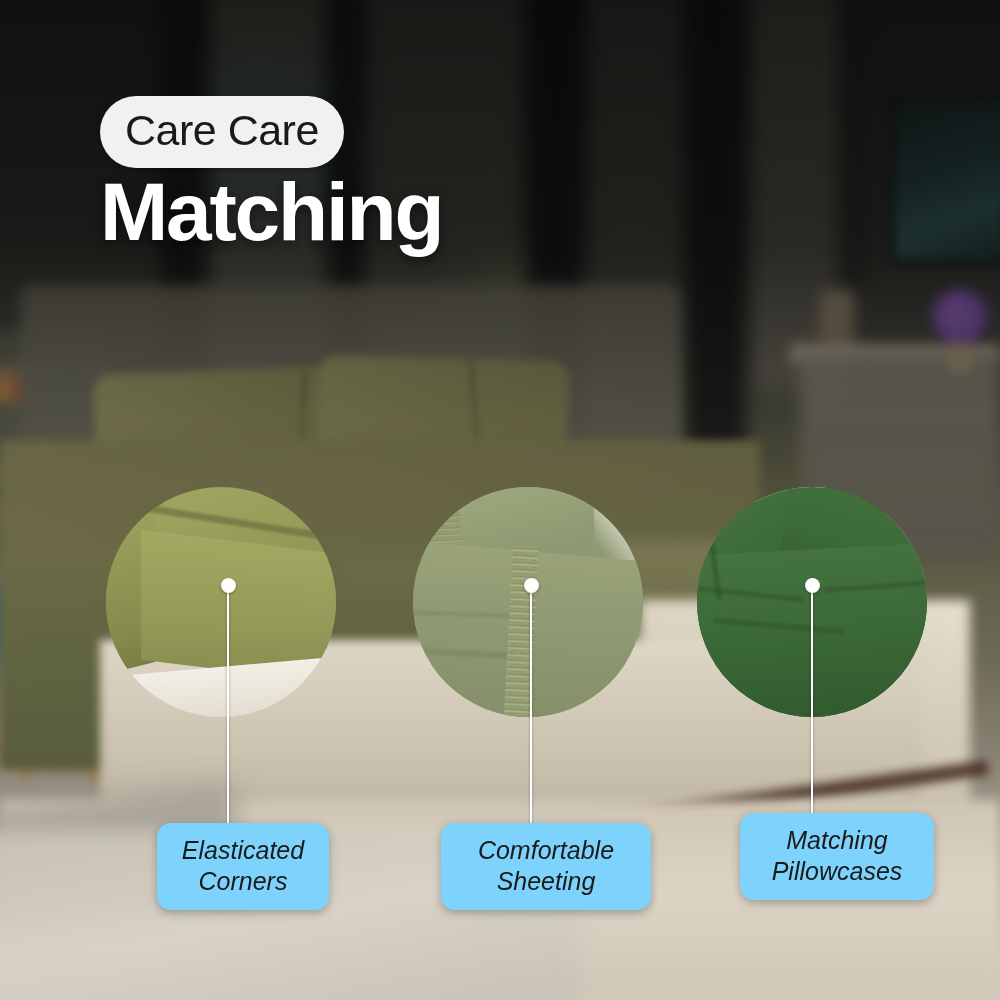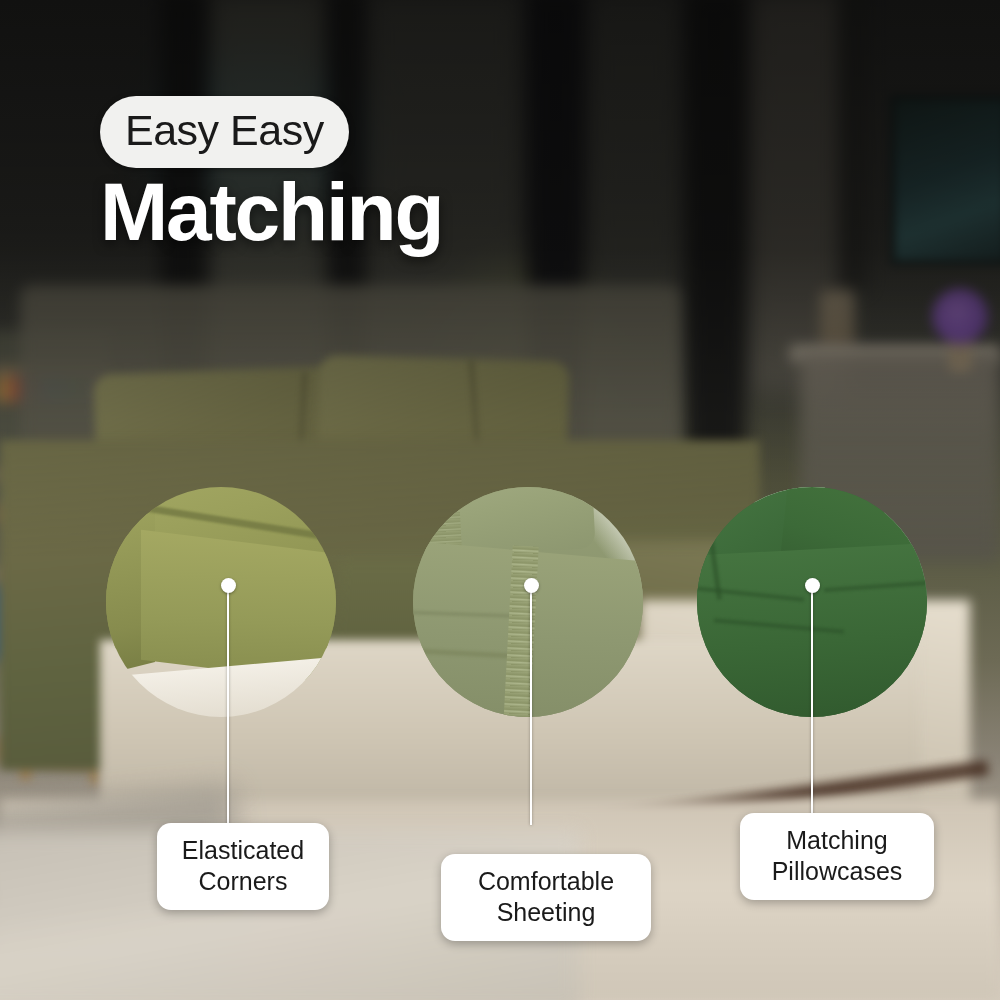--- a/index.html
+++ b/index.html
@@ -395,30 +395,31 @@
   .dot {
     position: absolute;
     width: 15px; height: 15px;
     border-radius: 50%;
     background: #ffffff;
     z-index: 24;
     box-shadow: 0 1px 3px rgba(0,0,0,.35);
   }
   .label {
     position: absolute;
-    background: #ffffff;
+    background: #7dd3fc;
     color: #1a1a1a;
     border-radius: 14px;
     padding: 12px 16px 14px 16px;
     font-size: 25px;
     line-height: 1.22;
     text-align: center;
     z-index: 26;
     box-shadow: 0 3px 10px rgba(0,0,0,.28);
     white-space: pre-line;
+    font-style: italic;
   }
 </style>
 </head>
 <body>
 
 <div class="stage">
 
   <div class="scene">
     <div class="wall-base"></div>
 
@@ -481,21 +482,21 @@
     <div class="rail rail-r"></div>
 
     <div class="floor"></div>
     <div class="rug-dark"></div>
     <div class="rug"></div>
 
     <div class="vignette"></div>
   </div>
 
   <div class="headline">
-    <div class="badge">Easy Easy</div>
+    <div class="badge">Care Care</div>
     <div class="line3">Matching</div>
   </div>
 
   <div class="circle c1">
     <div class="inner">
       <div class="sheet-top"></div>
       <div class="sheet-left"></div>
       <div class="sheet-face"></div>
       <div class="fold"></div>
       <div class="fold2"></div>
@@ -531,21 +532,21 @@
     </div>
   </div>
 
   <div class="leader" style="left:227px; top:590px; height:235px;"></div>
   <div class="dot" style="left:221px; top:578px;"></div>
   <div class="label" style="left:157px; top:823px; width:140px;">Elasticated
 Corners</div>
 
   <div class="leader" style="left:530px; top:590px; height:235px;"></div>
   <div class="dot" style="left:524px; top:578px;"></div>
-  <div class="label" style="left:441px; top:823px; width:178px;margin-top:31px;">Comfortable
+  <div class="label" style="left:441px; top:823px; width:178px;">Comfortable
 Sheeting</div>
 
   <div class="leader" style="left:811px; top:590px; height:225px;"></div>
   <div class="dot" style="left:805px; top:578px;"></div>
   <div class="label" style="left:740px; top:813px; width:162px;text-align:center;">Matching
 Pillowcases</div>
 
 </div>
 
 </body></html>

